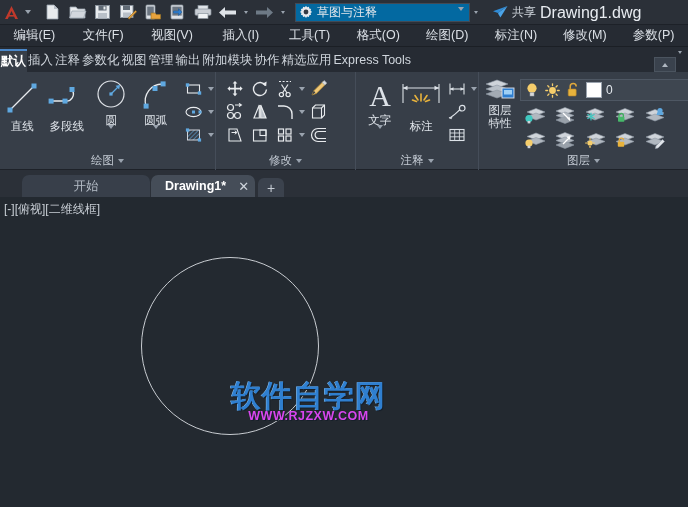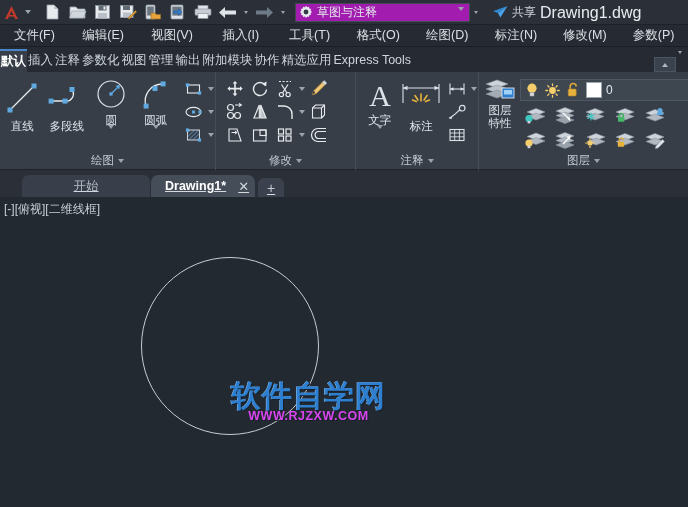--- a/index.html
+++ b/index.html
@@ -36,21 +36,21 @@
   .caret.sm { border-left-width:2.5px;border-right-width:2.5px;border-top-width:3.5px; }
   .qat-group { display:flex; align-items:center; height:25px; }
   .qat-btn {
     width: 25px; height: 25px;
     display:flex; align-items:center; justify-content:center;
   }
   .qat-sep { width:6px; }
   .workspace-box {
     margin-left: 6px;
     height: 19px; width: 175px;
-    background: #a21caf;
+    background: #0369a1;
     border: 1px solid #434a55;
     display: flex; align-items: center;
     box-sizing: border-box;
     position: relative;
   }
   .ws-gear { margin-left:3px; margin-right:4px; display:flex; }
   .ws-label { font-size: 12px; color:#e2e6eb; }
   .ws-arrow { position:absolute; right:5px; top:7px; }
   .share-area { display:flex; align-items:center; margin-left:10px; gap:4px; }
   .share-label { font-size:12px; color:#cfd5dc; }
@@ -142,21 +142,20 @@
   .lc-icon { width:21px;height:22px;display:flex;align-items:center;justify-content:center; }
   .lc-swatch { width:14px;height:14px;background:#ffffff;border:1px solid #9aa3ae;margin:0 4px 0 2px; }
   .lc-name { font-size:12px; color:#e4e9ee; }
 
   
   .doctabs {
     position:absolute; left:0; top:170px; width:688px; height:27px;
     background:#2b3038;
     display:flex; align-items:flex-end;
     box-sizing:border-box;
-    text-decoration:underline;
   }
   .dtab {
     height:22px; display:flex; align-items:center;
     border-radius:7px 7px 0 0;
     padding:0 14px;
     font-size:12.5px;
     box-sizing:border-box;
     margin-right:1px;
   }
   .dtab-start {
@@ -318,22 +317,22 @@
         </svg>
       </span>
       <span class="share-label">共享</span>
     </div>
 
     <div style="flex:1"></div>
     <div style="position:absolute; left:540px; top:4px; font-size:16px; color:#e8ecf1;">Drawing1.dwg</div>
   </div>
 
   <div class="menubar">
+    <div class="menu-item">编辑(E)</div>
     <div class="menu-item">文件(F)</div>
-    <div class="menu-item">编辑(E)</div>
     <div class="menu-item">视图(V)</div>
     <div class="menu-item">插入(I)</div>
     <div class="menu-item">工具(T)</div>
     <div class="menu-item">格式(O)</div>
     <div class="menu-item">绘图(D)</div>
     <div class="menu-item">标注(N)</div>
     <div class="menu-item">修改(M)</div>
     <div class="menu-item">参数(P)</div>
   </div>
 

